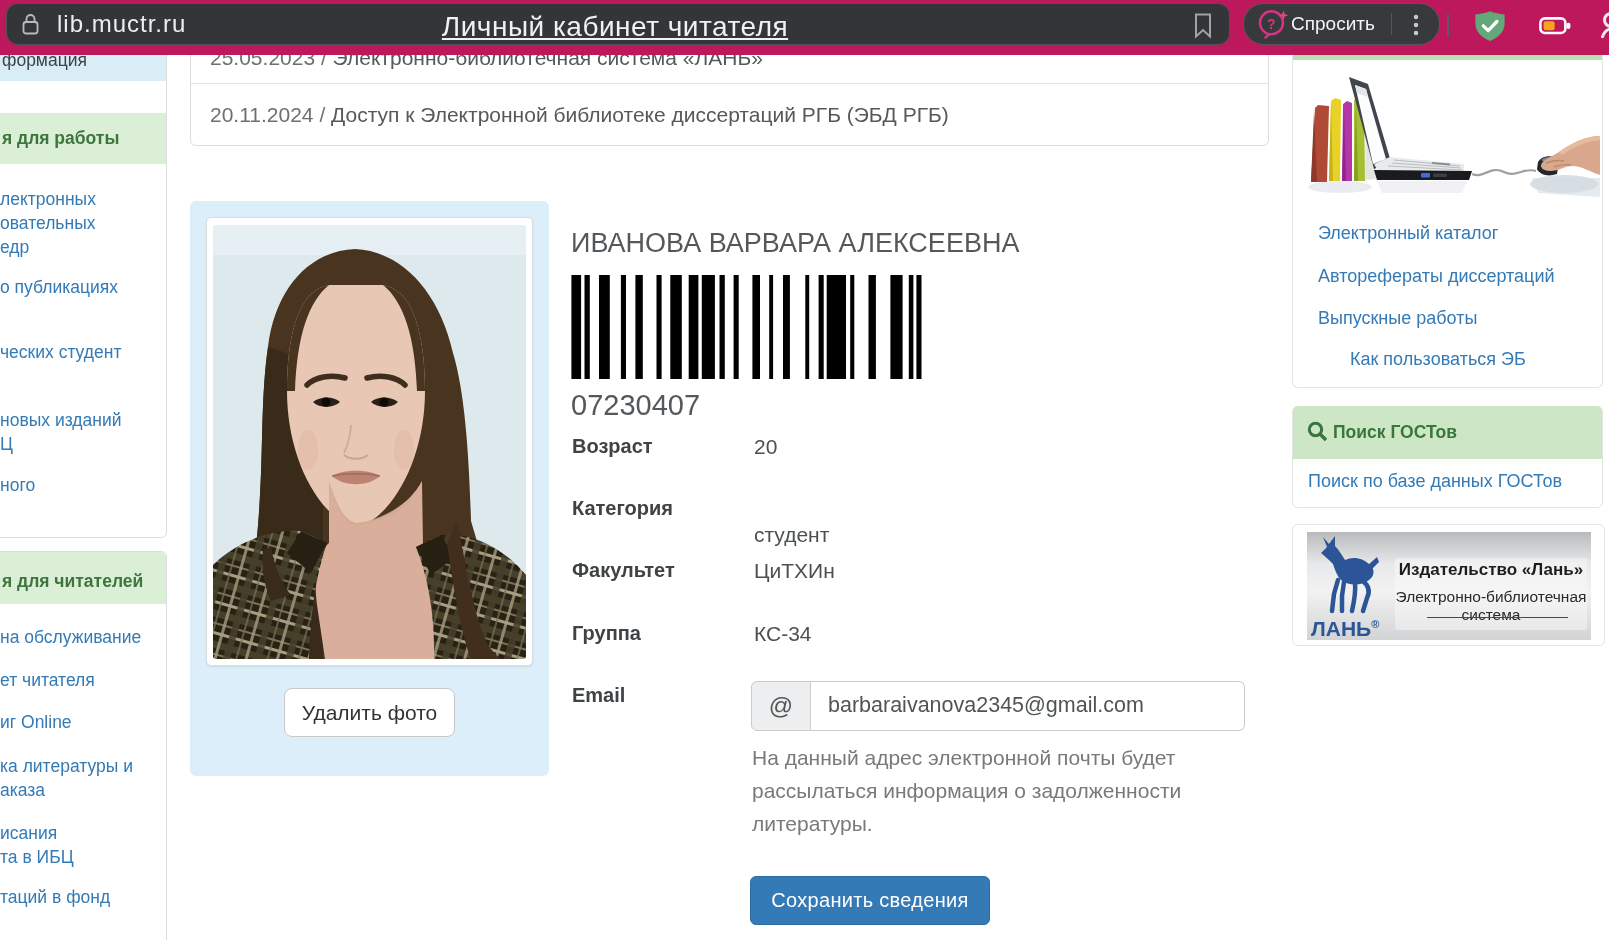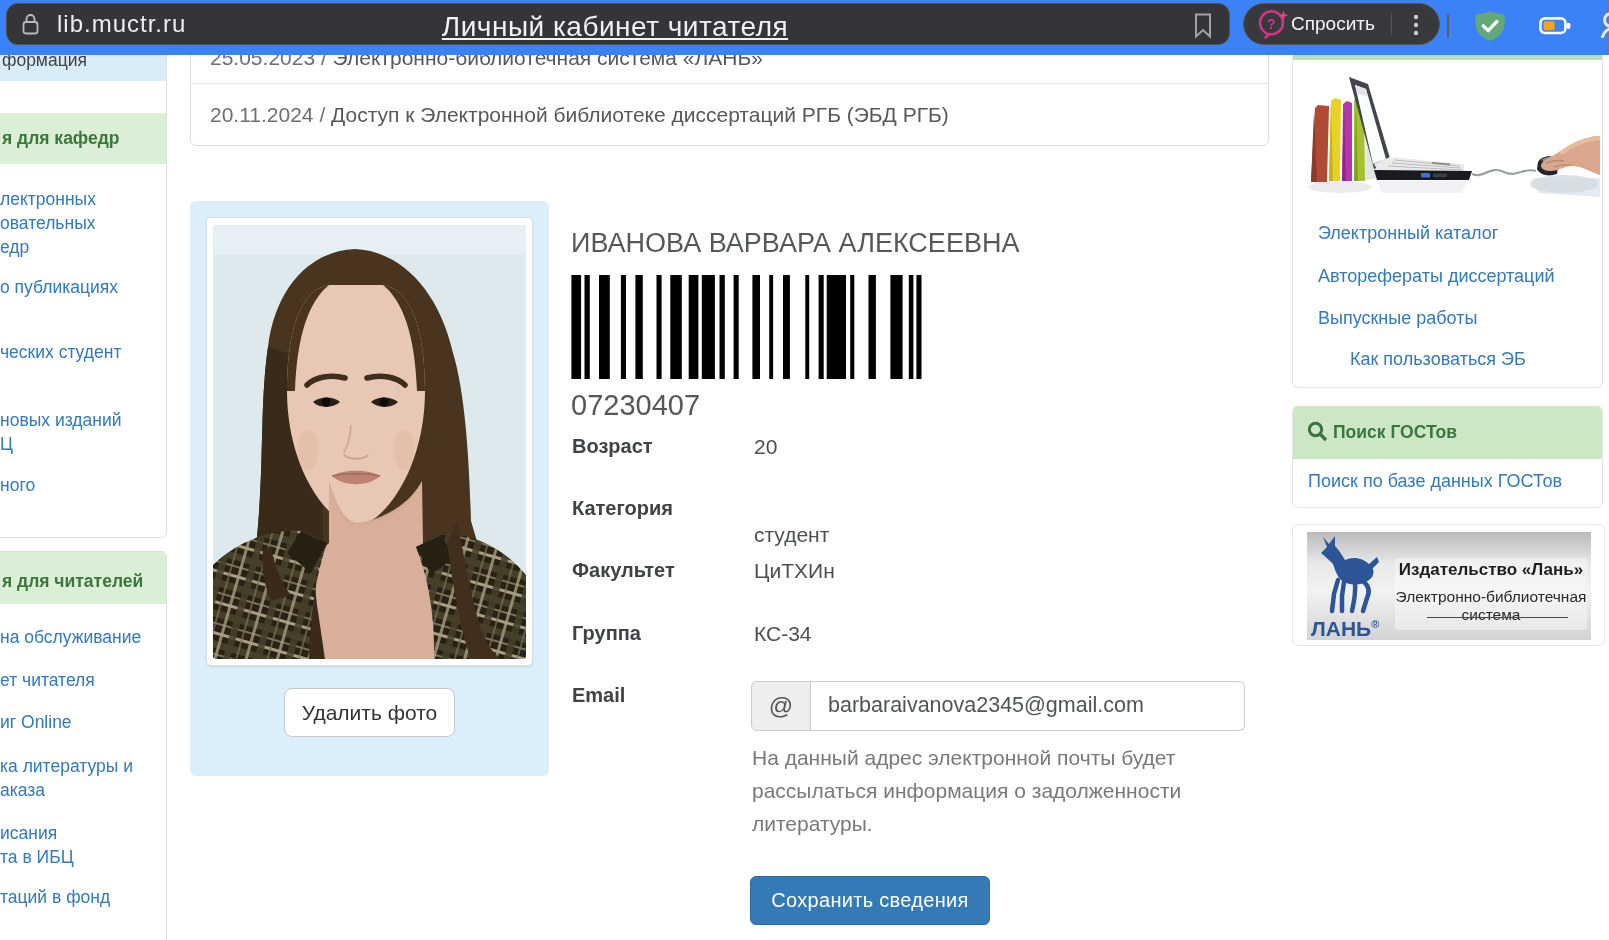--- a/index.html
+++ b/index.html
@@ -13,21 +13,21 @@
   .val { font-size:21px; color:#4b5052; }
 </style>
 </head>
 <body>
 <div id="page">
 
   <div class="abs" style="left:-20px; top:30px; width:187px; height:508px; background:#fff; border:1px solid #ddd; border-radius:6px;"></div>
   <div class="abs" style="left:-20px; top:44px; width:186px; height:37px; background:#d9edf7;"></div>
   <div class="abs sbtxt" style="left:2px; top:50px; color:#3e4346; font-size:17.5px;">формация</div>
   <div class="abs" style="left:-19px; top:113px; width:185px; height:51px; background:#daefd5;"></div>
-  <div class="abs" style="left:2px; top:128px; color:#3c763d; font-size:17.5px; font-weight:bold;">я для кафедр</div>
+  <div class="abs" style="left:2px; top:128px; color:#3c763d; font-size:17.5px; font-weight:bold;">я для работы</div>
   <div class="abs lnk" style="left:0px; top:186.5px; font-size:17.5px; line-height:24px;">лектронных<br>овательных<br>едр</div>
   <div class="abs lnk" style="left:0px; top:276.5px; font-size:17.5px;">о публикациях</div>
   <div class="abs lnk" style="left:0px; top:341.5px; font-size:17.5px;">ческих студент</div>
   <div class="abs lnk" style="left:0px; top:408px; font-size:17.5px; line-height:24px;">новых изданий<br>Ц</div>
   <div class="abs lnk" style="left:0px; top:474.5px; font-size:17.5px;">ного</div>
 
   <div class="abs" style="left:-20px; top:551px; width:187px; height:400px; background:#fff; border:1px solid #ddd; border-radius:6px 6px 0 0;"></div>
   <div class="abs" style="left:-19px; top:552px; width:185px; height:52px; background:#daefd5; border-radius:0 5px 0 0;"></div>
   <div class="abs" style="left:2px; top:571px; color:#3c763d; font-size:17.5px; font-weight:bold;">я для читателей</div>
   <div class="abs lnk" style="left:0px; top:627px; font-size:17.5px;">на обслуживание</div>
@@ -213,21 +213,21 @@
         <path d="M 44,49 C 45,58 43,68 41,77"></path>
       </g>
       <text x="0" y="102" font-family="Liberation Sans" font-size="21" font-weight="bold" fill="#2b5597">ЛАНЬ<tspan font-size="11" dy="-8">®</tspan></text>
     </svg>
     <div class="abs" style="left:88px; top:26px; width:192px; height:72px; background:rgba(250,250,250,.45); border-radius:3px;"></div>
     <div class="abs" style="left:88px; top:28px; width:192px; text-align:center; font-size:17px; font-weight:bold; color:#1d1d1d;">Издательство «Лань»</div>
     <div class="abs" style="left:88px; top:56px; width:192px; text-align:center; font-size:15.5px; color:#2a2a2a;">Электронно-библиотечная<br>система</div>
     <div class="abs" style="left:120px; top:85px; width:141px; height:1.2px; background:#4a4a4a;"></div>
   </div>
 
-  <div class="abs" id="bbar" style="left:0; top:0; width:1609px; height:55px; background:#3b82f6;">
+  <div class="abs" id="bbar" style="left:0; top:0; width:1609px; height:55px; background:#be185d;">
 
     <div class="abs" style="left:6px; top:3px; width:1224px; height:42px; background:#343539; border:1.5px solid #505156; border-radius:12px;"></div>
     <svg class="abs" style="left:22px; top:13px;" width="17" height="22" viewBox="0 0 17 22">
       <rect x="1.5" y="9" width="14" height="11.5" rx="2.5" fill="none" stroke="#b9babd" stroke-width="1.8"></rect>
       <path d="M 4.5 9 V 6 a 4 4 0 0 1 8 0 V 9" fill="none" stroke="#b9babd" stroke-width="1.8"></path>
     </svg>
     <div class="abs" style="left:57px; top:10px; font-size:24px; letter-spacing:1px; color:#eceded;">lib.muctr.ru</div>
     <div class="abs" style="left:0px; top:11px; width:1230px; text-align:center; font-size:28px; letter-spacing:0.5px; color:#f0f1f2;text-decoration:underline;">Личный кабинет читателя</div>
 
     <svg class="abs" style="left:1192px; top:12px;" width="22" height="27" viewBox="0 0 22 27">

